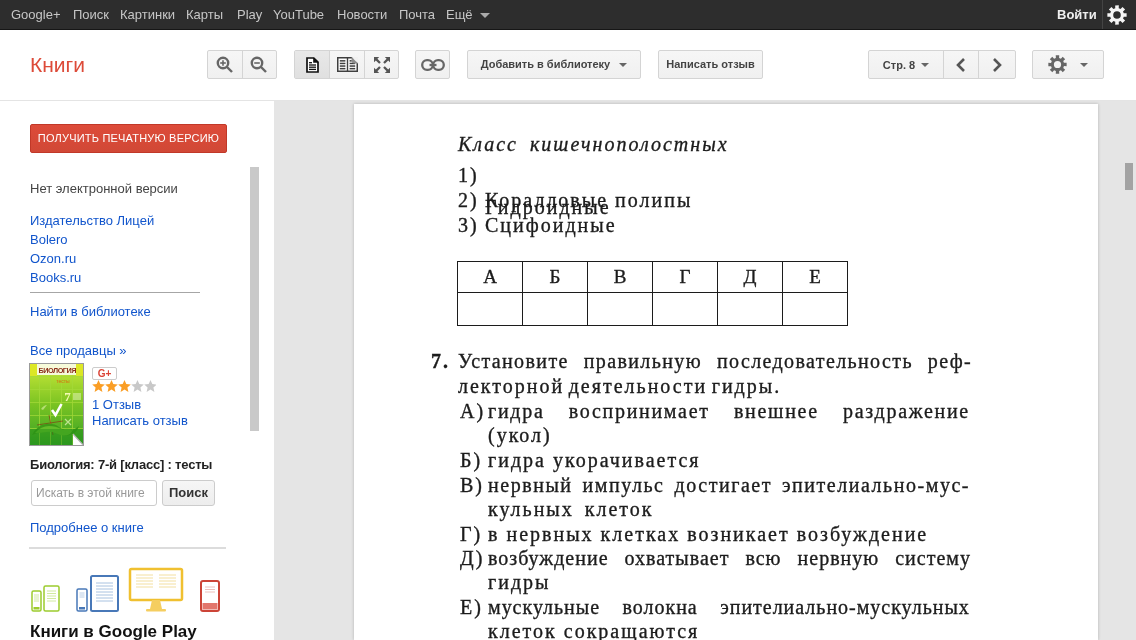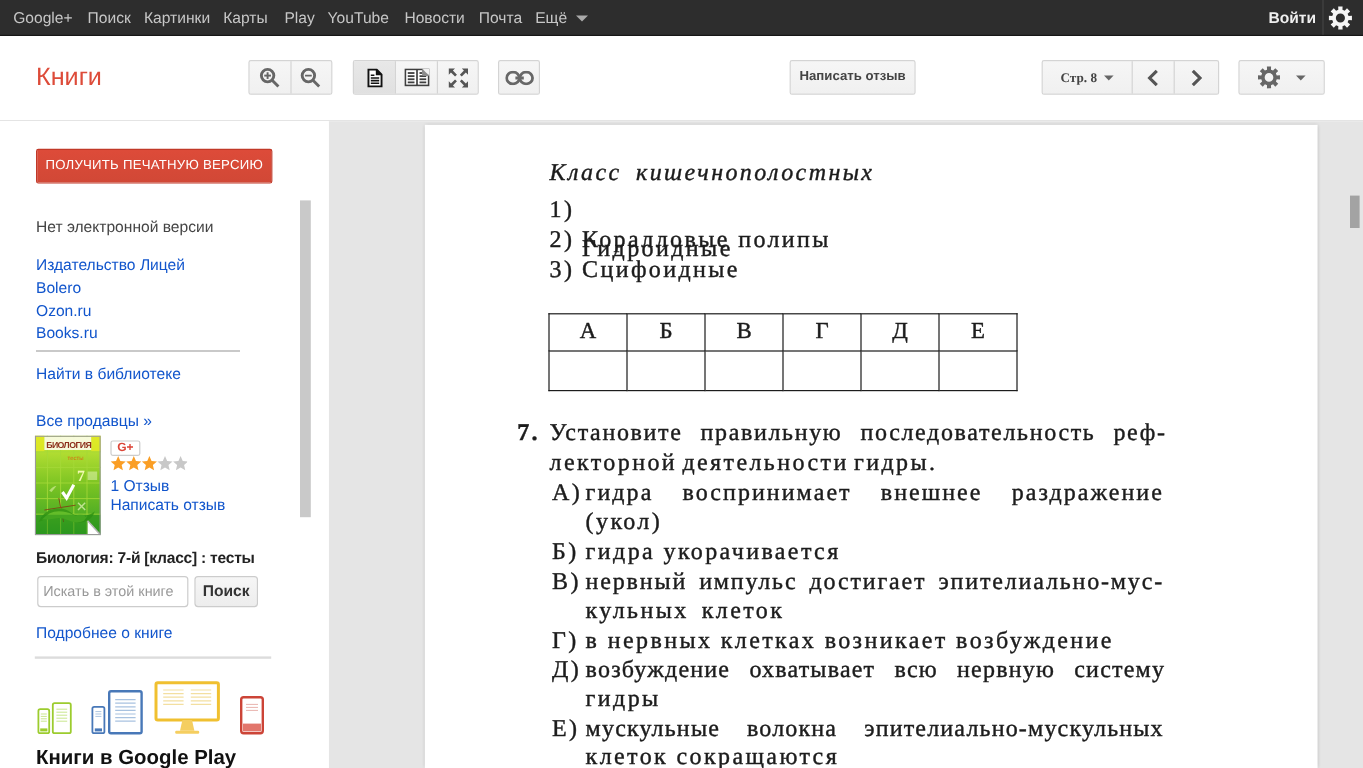--- a/index.html
+++ b/index.html
@@ -12,21 +12,21 @@
 #topbar .nav { position:absolute; top:0; height:29px; line-height:29px; font-size:13px; color:#c6c6c6; }
 #topbar .signin { position:absolute; top:0; height:29px; line-height:29px; font-size:13px; color:#efefef; font-weight:bold; }
 #topbar .sep { position:absolute; left:1102px; top:0; width:1px; height:29px; background:#444; }
 .caret-dn { display:inline-block; width:0; height:0; border-left:4px solid transparent; border-right:4px solid transparent; border-top:4px solid #999; vertical-align:middle; margin-left:4px; }
 
 
 #toolbar { position:absolute; left:0; top:30px; width:1136px; height:71px; background:#fff; border-bottom:1px solid #e4e4e4; }
 #logo { position:absolute; left:30px; top:23px; font-size:21px; color:#dd4b39; }
 .btn { position:absolute; top:20px; height:29px; background:linear-gradient(to bottom,#f6f6f6,#f0f0f0); border:1px solid #d4d4d4; border-radius:2px; color:#444; font-weight:bold; font-size:11px; text-align:center; }
 .btngroup { display:flex; }
-.btngroup > div { height:27px; border-right:1px solid #d4d4d4; display:flex; align-items:center; justify-content:center;font-family:Liberation Serif, serif; }
+.btngroup > div { height:27px; border-right:1px solid #d4d4d4; display:flex; align-items:center; justify-content:center; }
 .btngroup > div:last-child { border-right:none; }
 .btn-sel { background:linear-gradient(to bottom,#e8e8e8,#e0e0e0); }
 
 
 #main { position:absolute; left:0; top:101px; width:1136px; height:539px; background:#fff; }
 #viewer { position:absolute; left:274px; top:0; width:862px; height:539px; background:#e5e5e5; }
 #page { position:absolute; left:80px; top:3px; width:744px; height:536px; background:#fff; box-shadow:0 0 3px rgba(0,0,0,0.22); }
 
 
 #sidebar { position:absolute; left:0; top:0; width:274px; height:539px; background:#fff; font-size:13px; }
@@ -135,20 +135,21 @@
   <div class="btn" style="left:415px; width:35px;">
     <svg width="24" height="12" viewBox="0 0 24 12" style="margin-top:8px;">
         <g fill="none" stroke="#676767" stroke-width="2.3">
           <rect x="1.2" y="1.2" width="10.6" height="9.6" rx="4.8"></rect>
           <rect x="12.2" y="1.2" width="10.6" height="9.6" rx="4.8"></rect>
           <line x1="8.5" y1="6" x2="15.5" y2="6"></line>
         </g>
       </svg>
   </div>
 
+  <div class="btn" style="left:467px; width:174px; line-height:27px;">Добавить в библиотеку <span class="caret-dn" style="border-top-color:#666; margin-left:6px;"></span></div>
 
   <div class="btn" style="left:658px; width:105px; line-height:27px;">Написать отзыв</div>
 
   <div class="btn btngroup" style="left:868px; width:148px;">
     <div style="width:76px; font-weight:bold;">Стр. 8 <span class="caret-dn" style="border-top-color:#666; margin-left:6px;"></span></div>
     <div style="width:36px;">
         <svg width="12" height="14" viewBox="0 0 12 14">
           <path d="M9 1 L3 7 l6 6" fill="none" stroke="#555" stroke-width="2.6"></path>
         </svg>
       </div>

